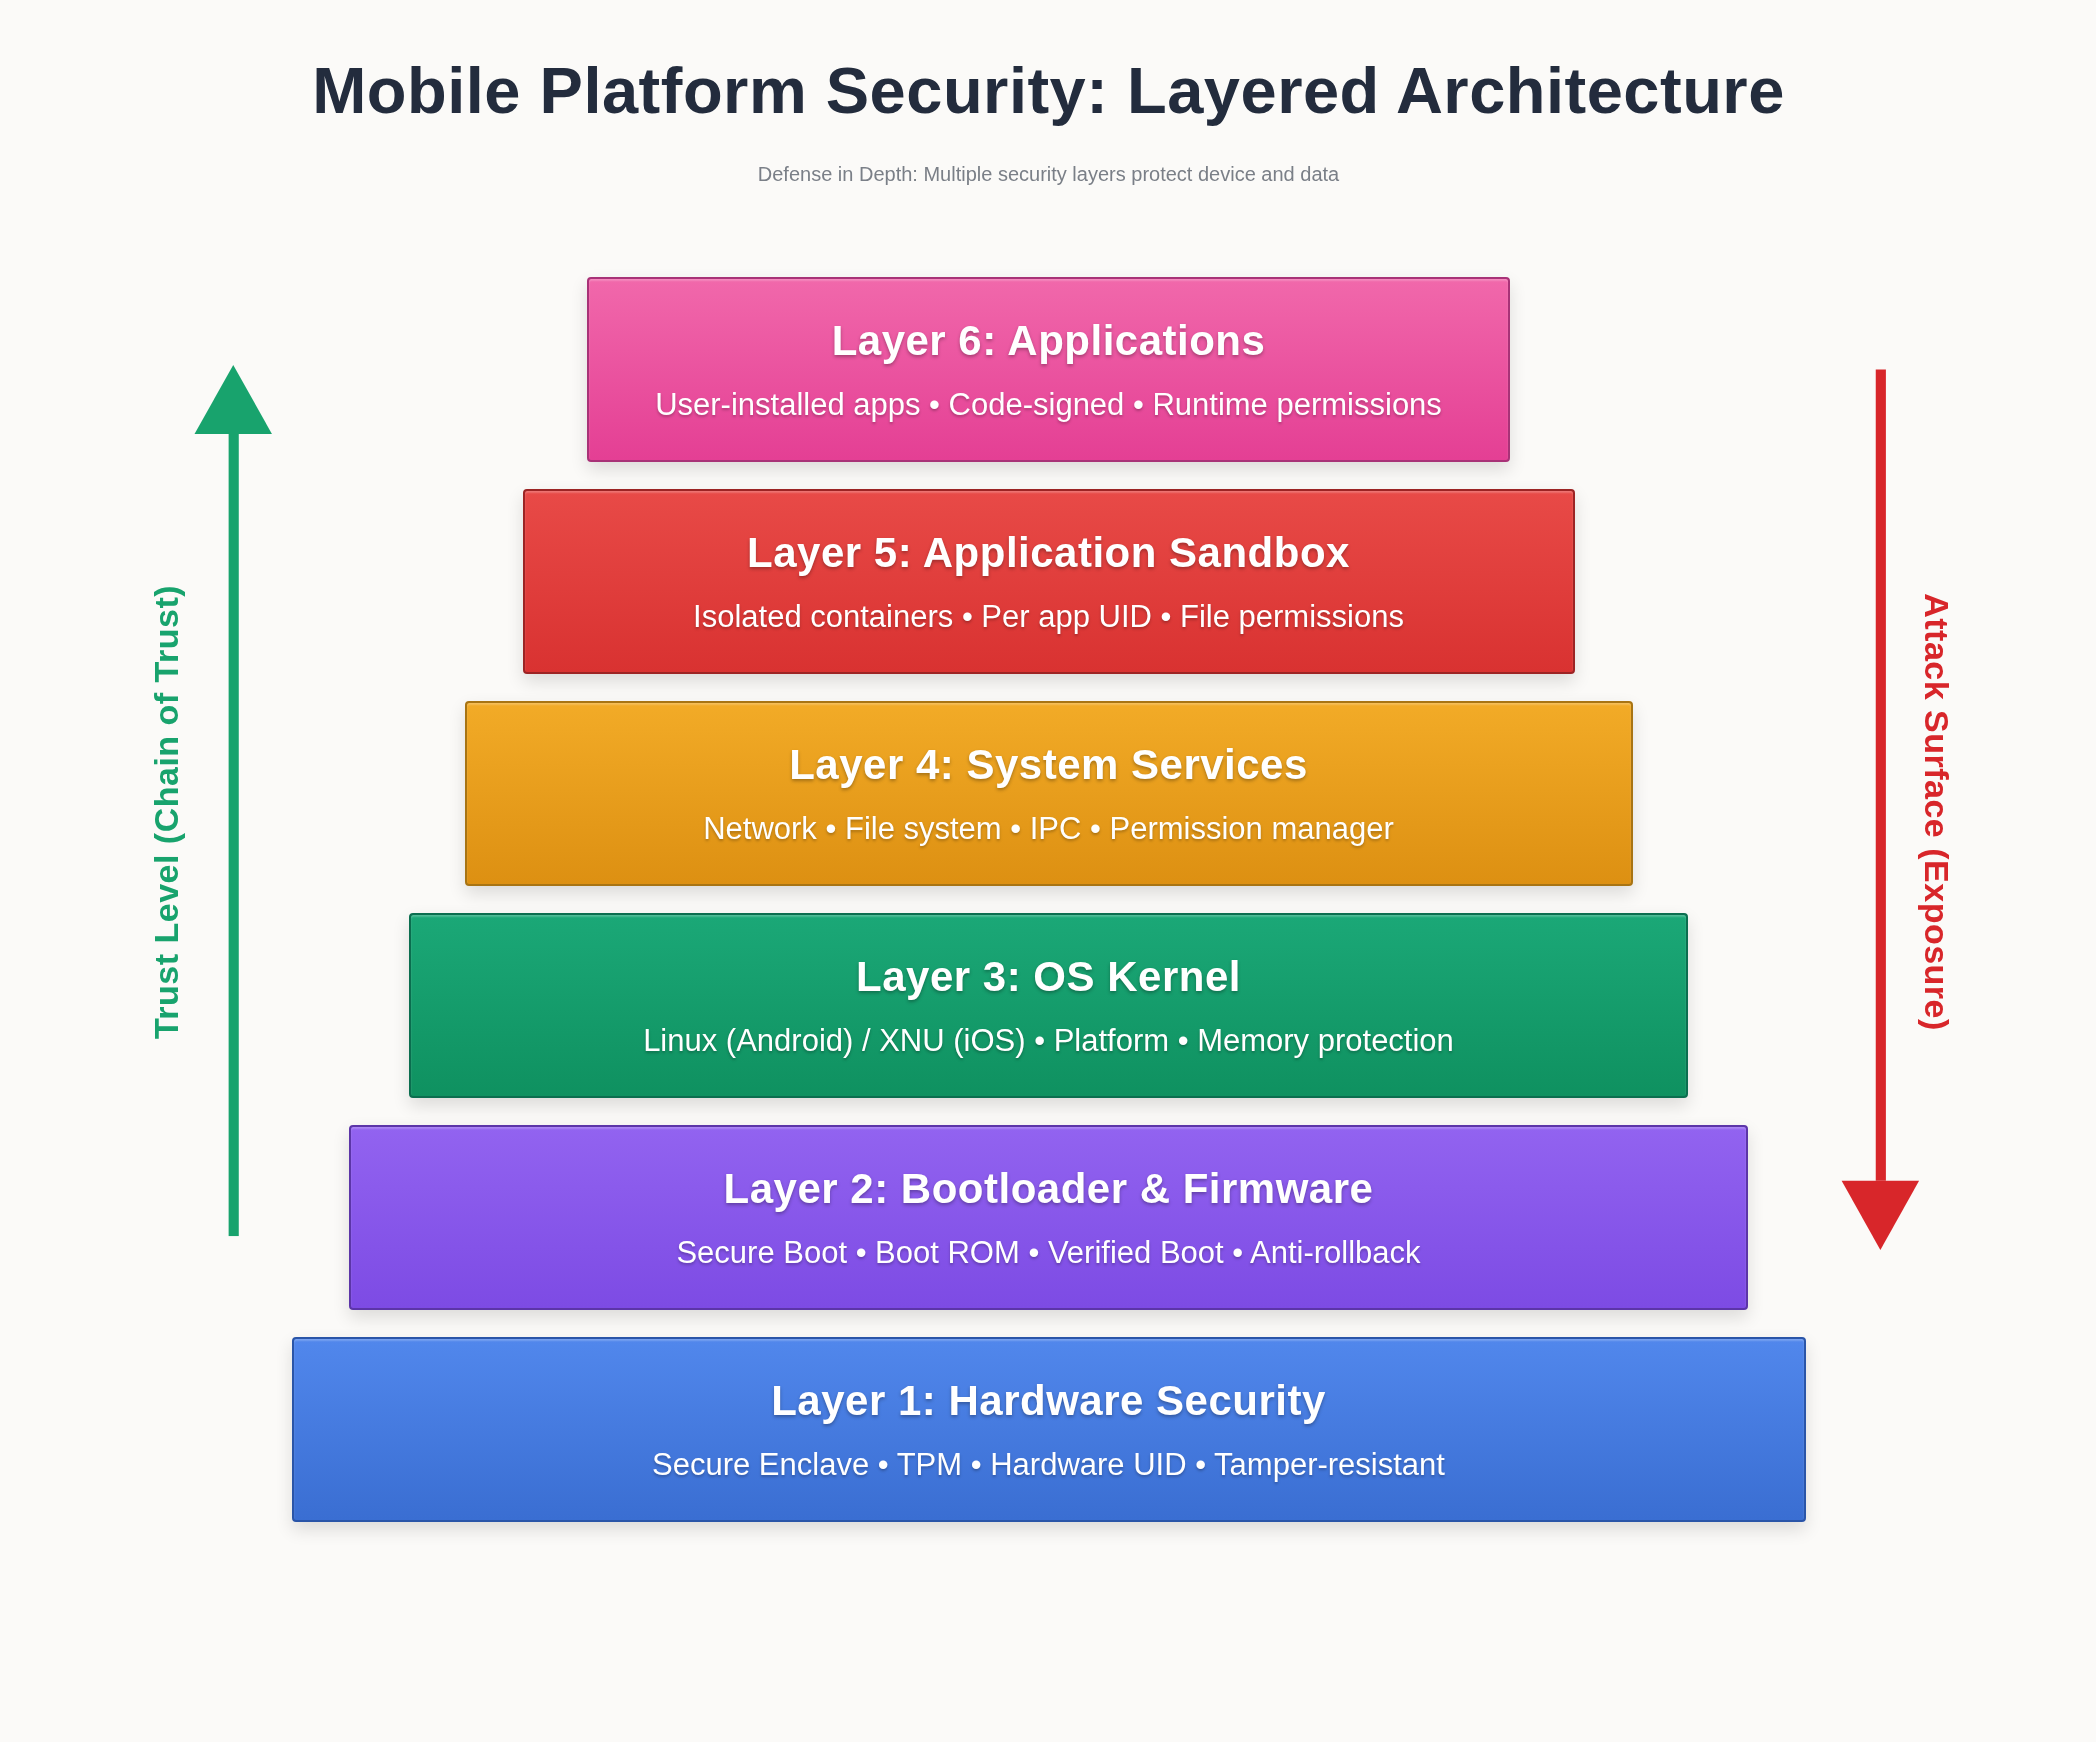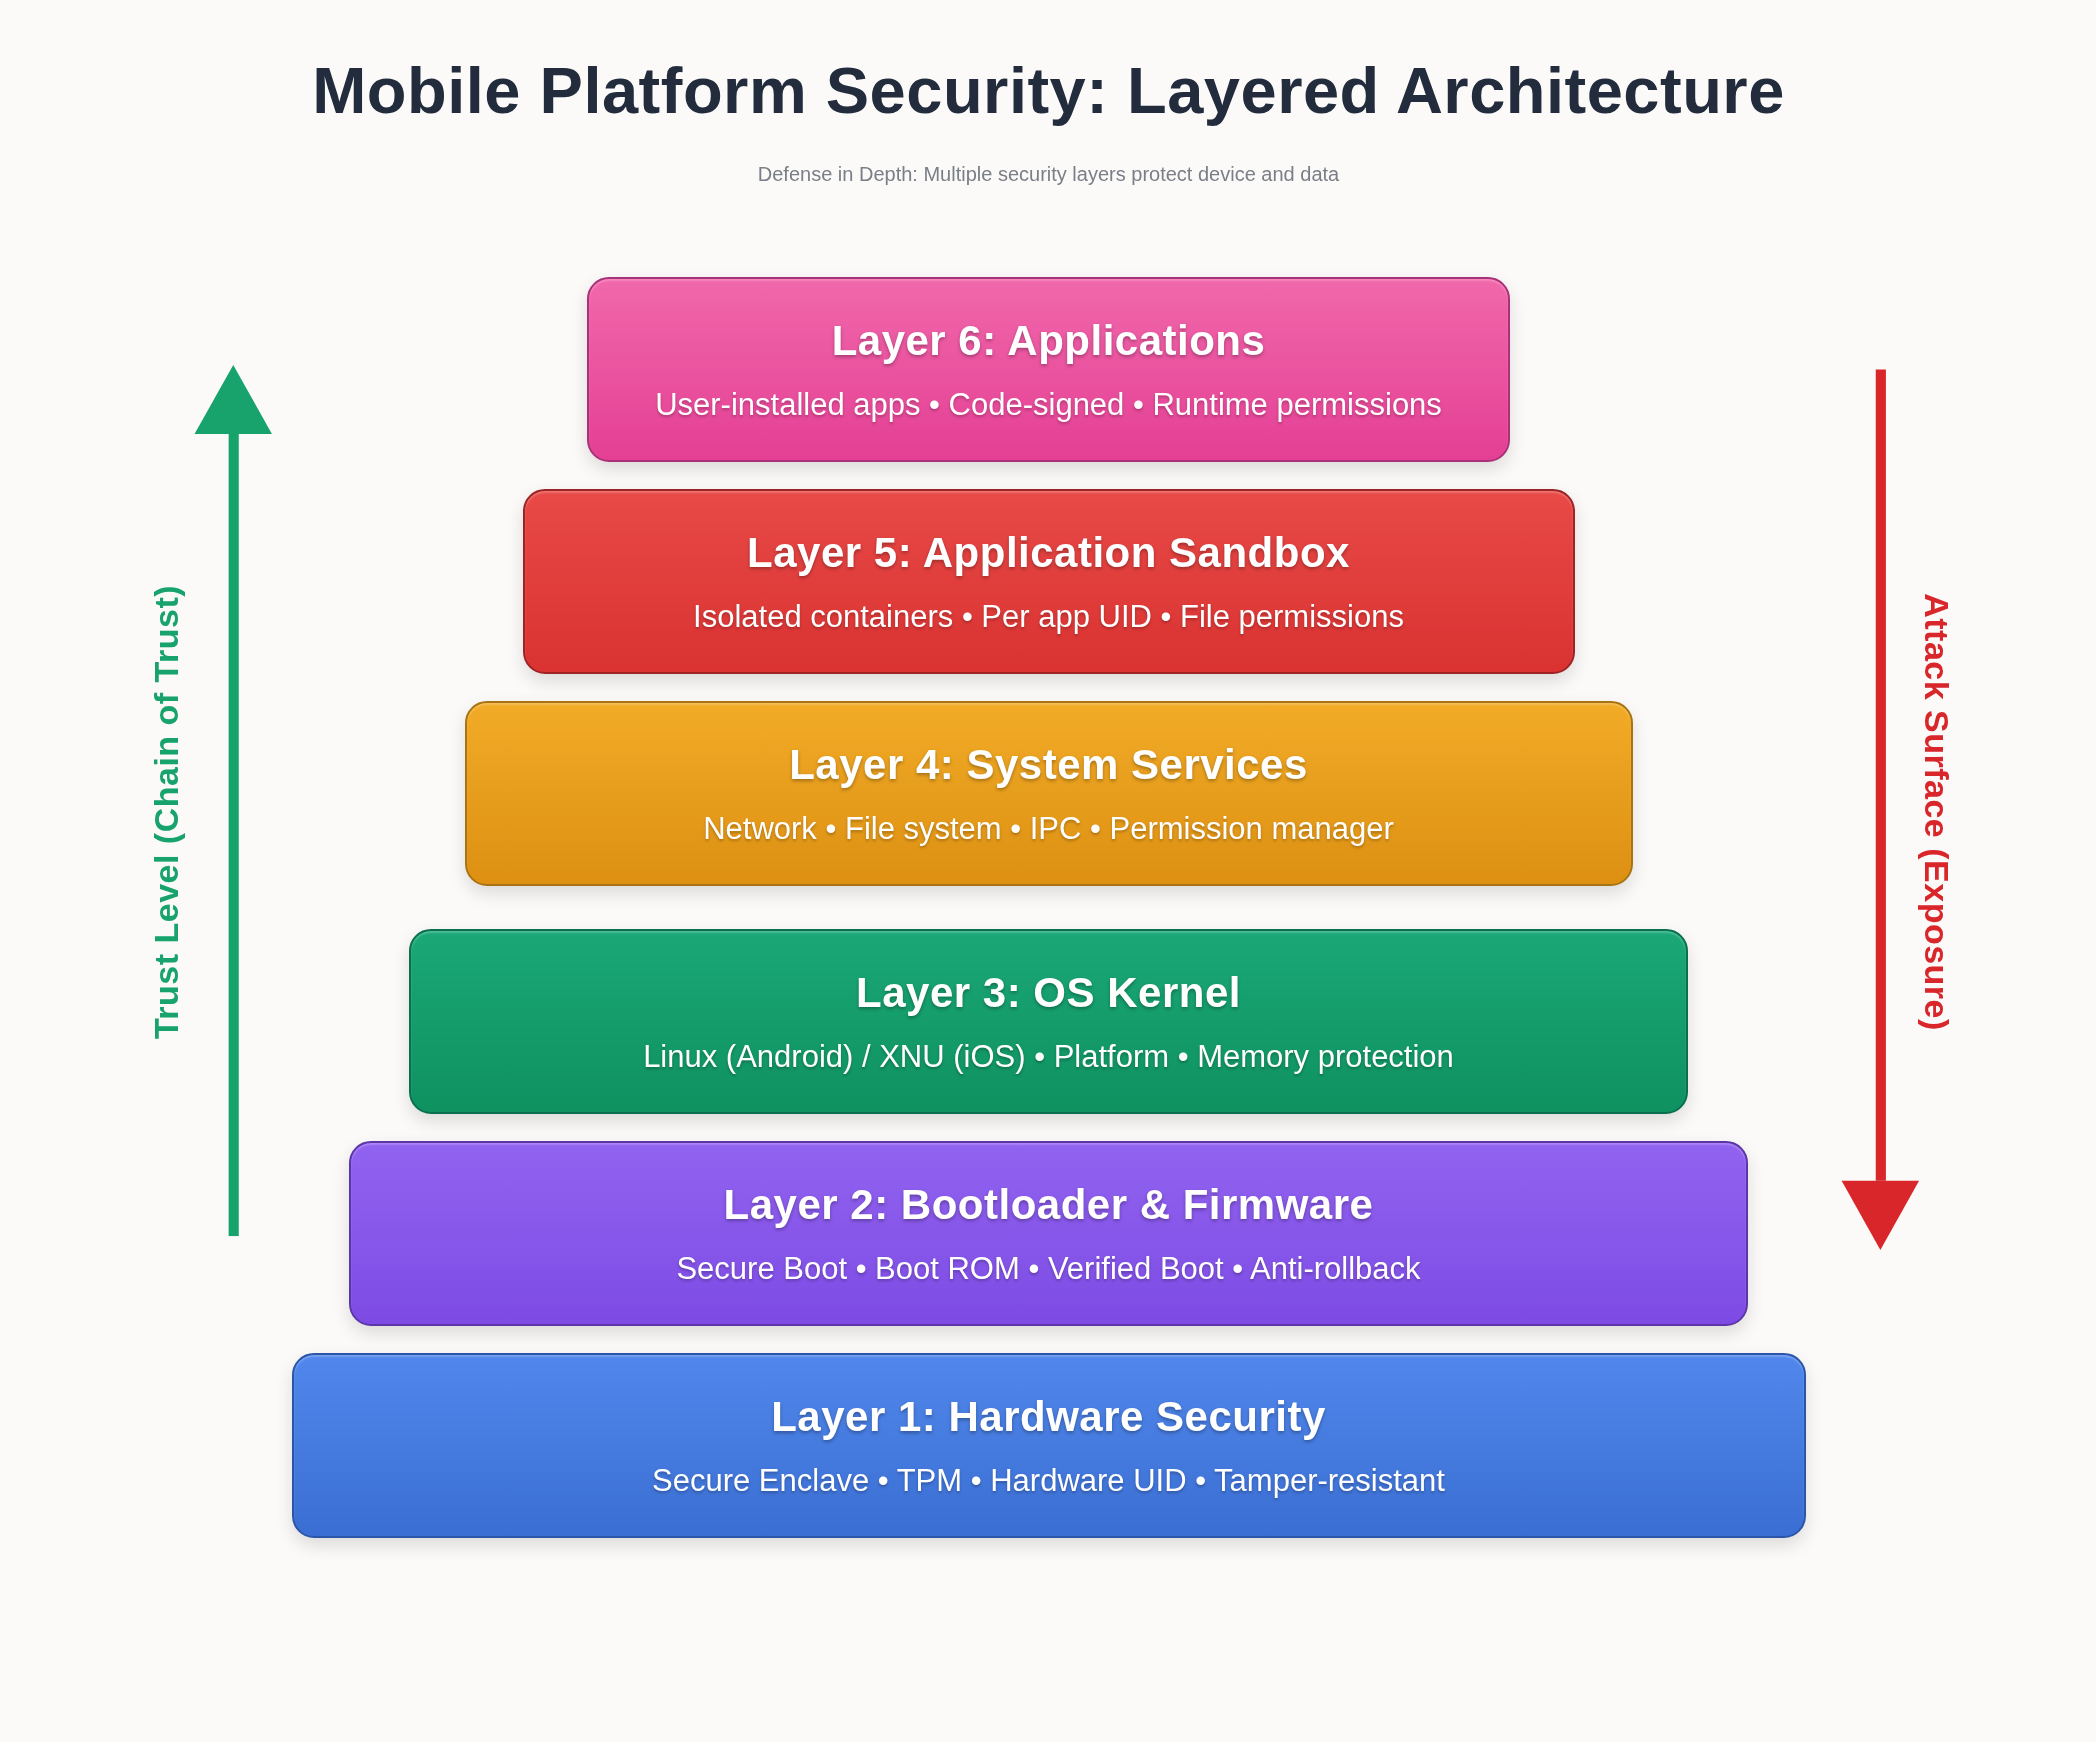--- a/index.html
+++ b/index.html
@@ -43,21 +43,21 @@
     top: 277px;
     left: 0;
     width: 100%;
     display: flex;
     flex-direction: column;
     align-items: center;
     gap: 27px;
   }
   .layer {
     height: 185px;
-    border-radius: 22px;
+    border-radius: 4px;
     border: 2.8px solid rgba(0,0,0,0.25);
     box-sizing: border-box;
     display: flex;
     flex-direction: column;
     align-items: center;
     justify-content: center;
     gap: 22px;
     color: #ffffff;
     box-shadow: 0 7.4px 16.6px rgba(0,0,0,0.12), inset 0 1.8px 1.8px rgba(255,255,255,0.25);
   }
@@ -138,21 +138,21 @@
       <div class="layer-details">User-installed apps • Code-signed • Runtime permissions</div>
     </div>
     <div class="layer" style="background: linear-gradient(rgb(232, 74, 71), rgb(217, 50, 49)); border-color: rgb(156, 36, 36);">
       <div class="layer-title">Layer 5: Application Sandbox</div>
       <div class="layer-details">Isolated containers • Per app UID • File permissions</div>
     </div>
     <div class="layer" style="background: linear-gradient(rgb(242, 171, 39), rgb(221, 144, 18)); border-color: rgb(168, 116, 19);">
       <div class="layer-title">Layer 4: System Services</div>
       <div class="layer-details">Network • File system • IPC • Permission manager</div>
     </div>
-    <div class="layer" style="background: linear-gradient(rgb(27, 168, 119), rgb(15, 145, 96)); border-color: rgb(11, 110, 79); margin-top: 16px;">
+    <div class="layer" style="background: linear-gradient(rgb(27, 168, 119), rgb(15, 145, 96)); border-color: rgb(11, 110, 79);">
       <div class="layer-title">Layer 3: OS Kernel</div>
       <div class="layer-details">Linux (Android) / XNU (iOS) • Platform • Memory protection</div>
     </div>
     <div class="layer" style="background: linear-gradient(rgb(146, 99, 240), rgb(125, 75, 228)); border-color: rgb(92, 53, 168);">
       <div class="layer-title">Layer 2: Bootloader &amp; Firmware</div>
       <div class="layer-details">Secure Boot • Boot ROM • Verified Boot • Anti-rollback</div>
     </div>
     <div class="layer" style="background: linear-gradient(rgb(81, 135, 236), rgb(58, 110, 210)); border-color: rgb(42, 85, 168);">
       <div class="layer-title">Layer 1: Hardware Security</div>
       <div class="layer-details">Secure Enclave • TPM • Hardware UID • Tamper-resistant</div>

